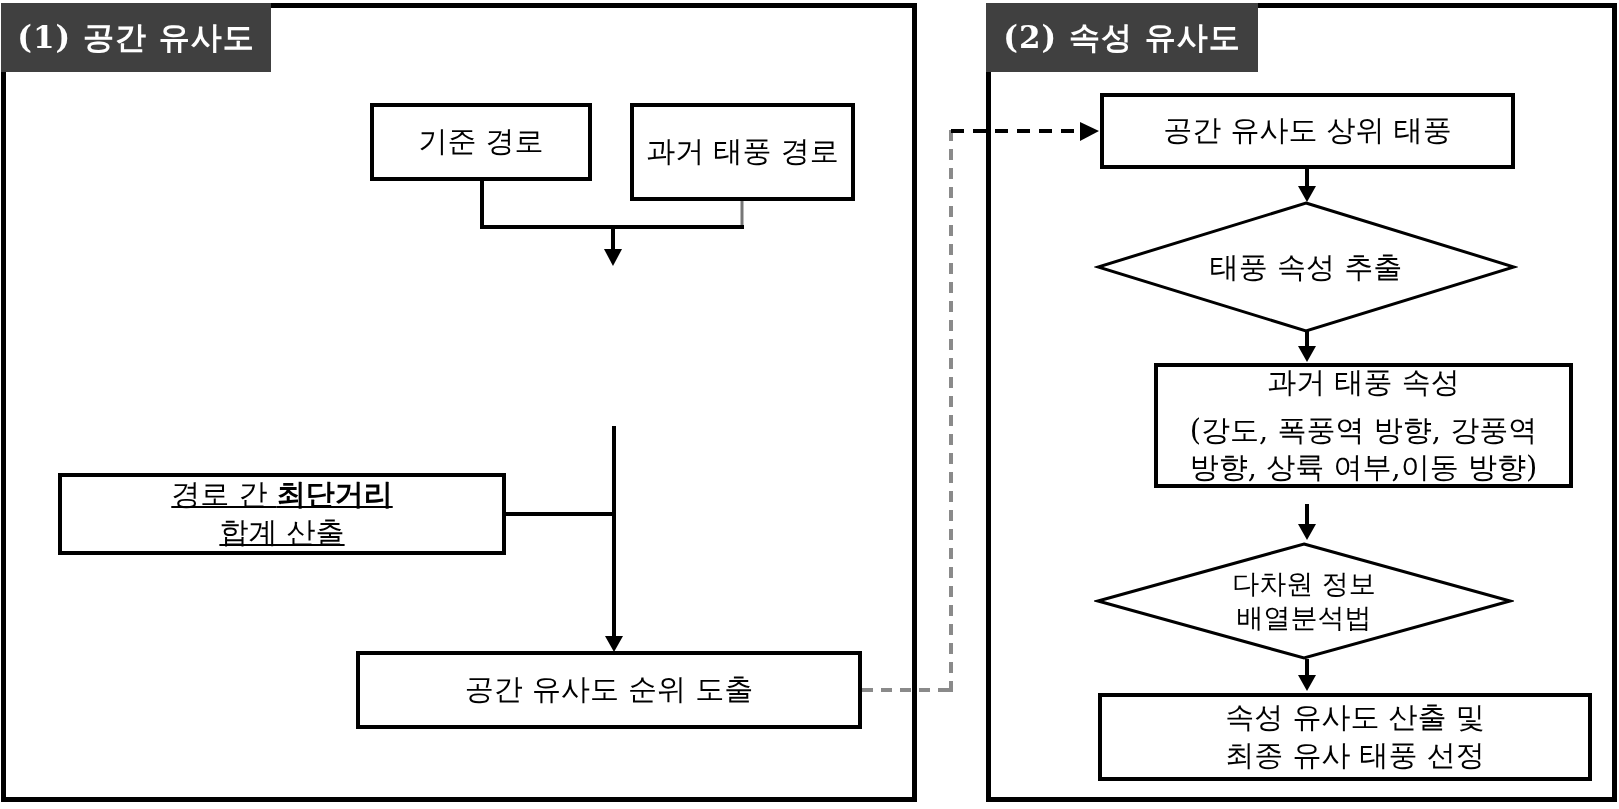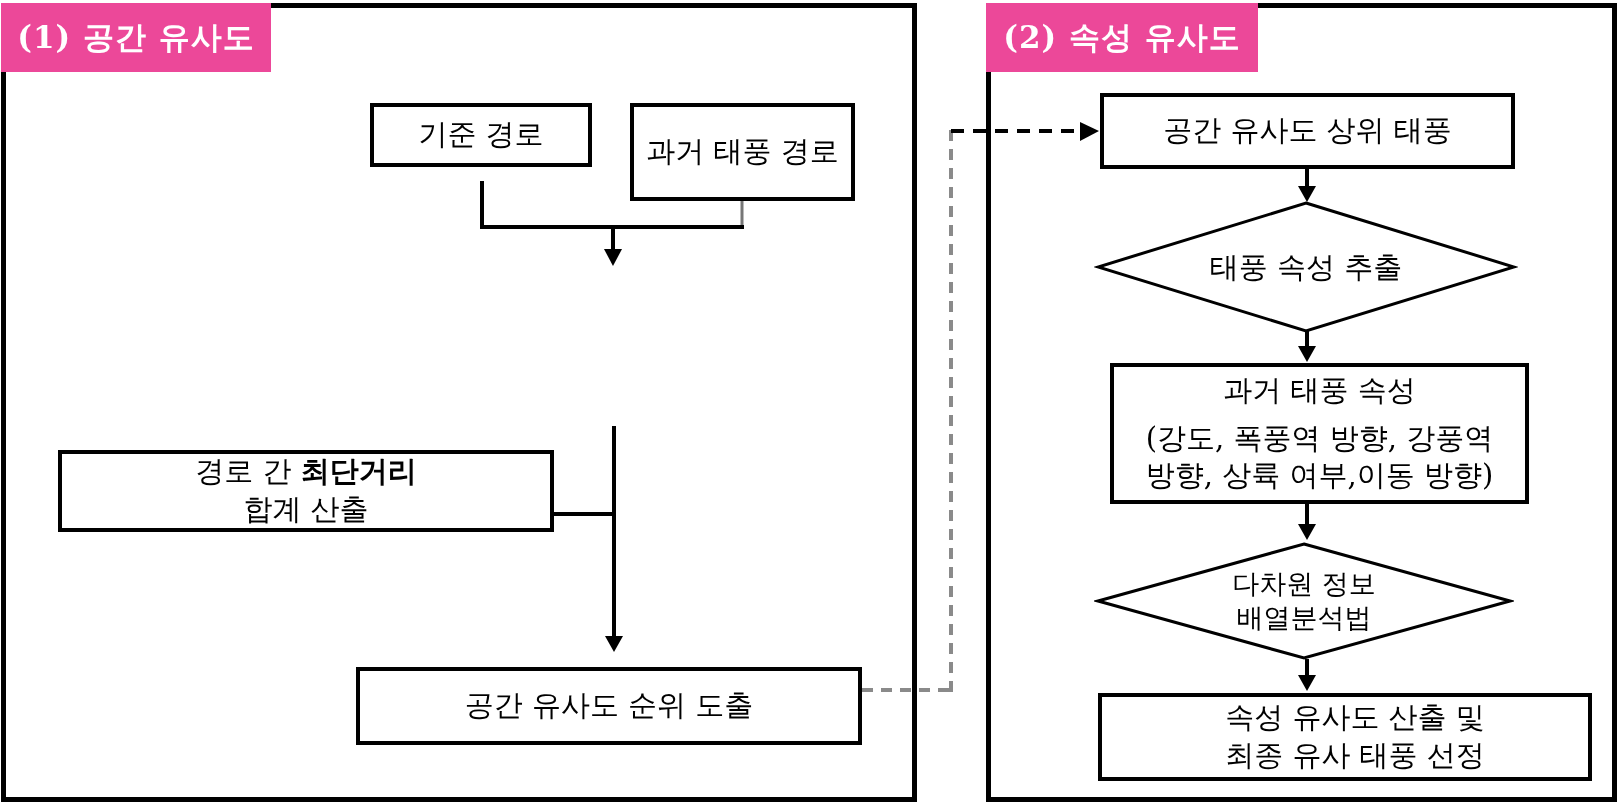--- a/index.html
+++ b/index.html
@@ -26,21 +26,21 @@
   #connector-layer {
     position: absolute;
     left: 0; top: 0;
     width: 1619px;
     height: 809px;
     z-index: 2;
     pointer-events: none;
   }
   .header-badge {
     position: absolute;
-    background: #ec4899;
+    background: #404040;
     color: #ffffff;
     display: flex;
     align-items: center;
     justify-content: center;
     font-size: 31px;
     font-weight: bold;
     letter-spacing: 1px;
     z-index: 3;
     box-sizing: border-box;
   }
@@ -127,56 +127,56 @@
       <polygon points="1298,524 1316,524 1307,540" fill="#000000"></polygon>
       <line x1="1307" y1="659" x2="1307" y2="678" stroke="#000000" stroke-width="4"></line>
       <polygon points="1298,675 1316,675 1307,691" fill="#000000"></polygon>
     </g>
   </svg>
 
   <div class="header-badge" style="left:1px; top:3px; width:270px; height:69px;">
     <span>(1) 공간 유사도</span>
   </div>
 
-  <div class="fc-box" style="left:370px; top:103px; width:222px; height:64px;">
+  <div class="fc-box" style="left:370px; top:103px; width:222px; height:78px;">
     <span class="line">기준 경로</span>
   </div>
 
   <div class="fc-box" style="left:630px; top:103px; width:225px; height:98px;">
     <span class="line">과거 태풍 경로</span>
   </div>
 
 
-  <div class="fc-box" style="left:58px; top:450px; width:496px; height:82px;">
+  <div class="fc-box" style="left:58px; top:473px; width:448px; height:82px;text-decoration:underline;">
     <span class="line"><span>경로 간 </span><span class="bold">최단거리</span></span>
     <span class="line">합계 산출</span>
   </div>
 
-  <div class="fc-box" style="left:356px; top:651px; width:506px; height:78px;margin-top:16px;">
+  <div class="fc-box" style="left:356px; top:651px; width:506px; height:78px;">
     <span class="line">공간 유사도 순위 도출</span>
   </div>
 
   <div class="header-badge" style="left:986px; top:3px; width:272px; height:69px;text-align:center;">
     <span>(2) 속성 유사도</span>
   </div>
 
   <div class="fc-box" style="left:1100px; top:93px; width:415px; height:76px;">
     <span class="line">공간 유사도 상위 태풍</span>
   </div>
 
   <div class="diamond" style="left:1094px; top:200px; width:424px; height:134px;">
     <svg width="424" height="134" viewBox="0 0 424 134">
       <polygon points="212,3 420,67 212,131 4,67" fill="#ffffff" stroke="#000000" stroke-width="3"></polygon>
     </svg>
     <div class="diamond-label">
       <span>태풍 속성 추출</span>
     </div>
   </div>
 
-  <div class="fc-box" style="left:1110px; top:363px; width:419px; height:141px;">
+  <div class="fc-box" style="left:1154px; top:363px; width:419px; height:125px;">
     <span class="line" style="margin-bottom:10px;">과거 태풍 속성</span>
     <span class="line">(강도, 폭풍역 방향, 강풍역</span>
     <span class="line">방향, 상륙 여부,이동 방향)</span>
   </div>
 
   <div class="diamond" style="left:1094px; top:541px; width:420px; height:120px;">
     <svg width="420" height="120" viewBox="0 0 420 120">
       <polygon points="210,3 416,60 210,117 4,60" fill="#ffffff" stroke="#000000" stroke-width="3"></polygon>
     </svg>
     <div class="diamond-label" style="font-size:27px;">

